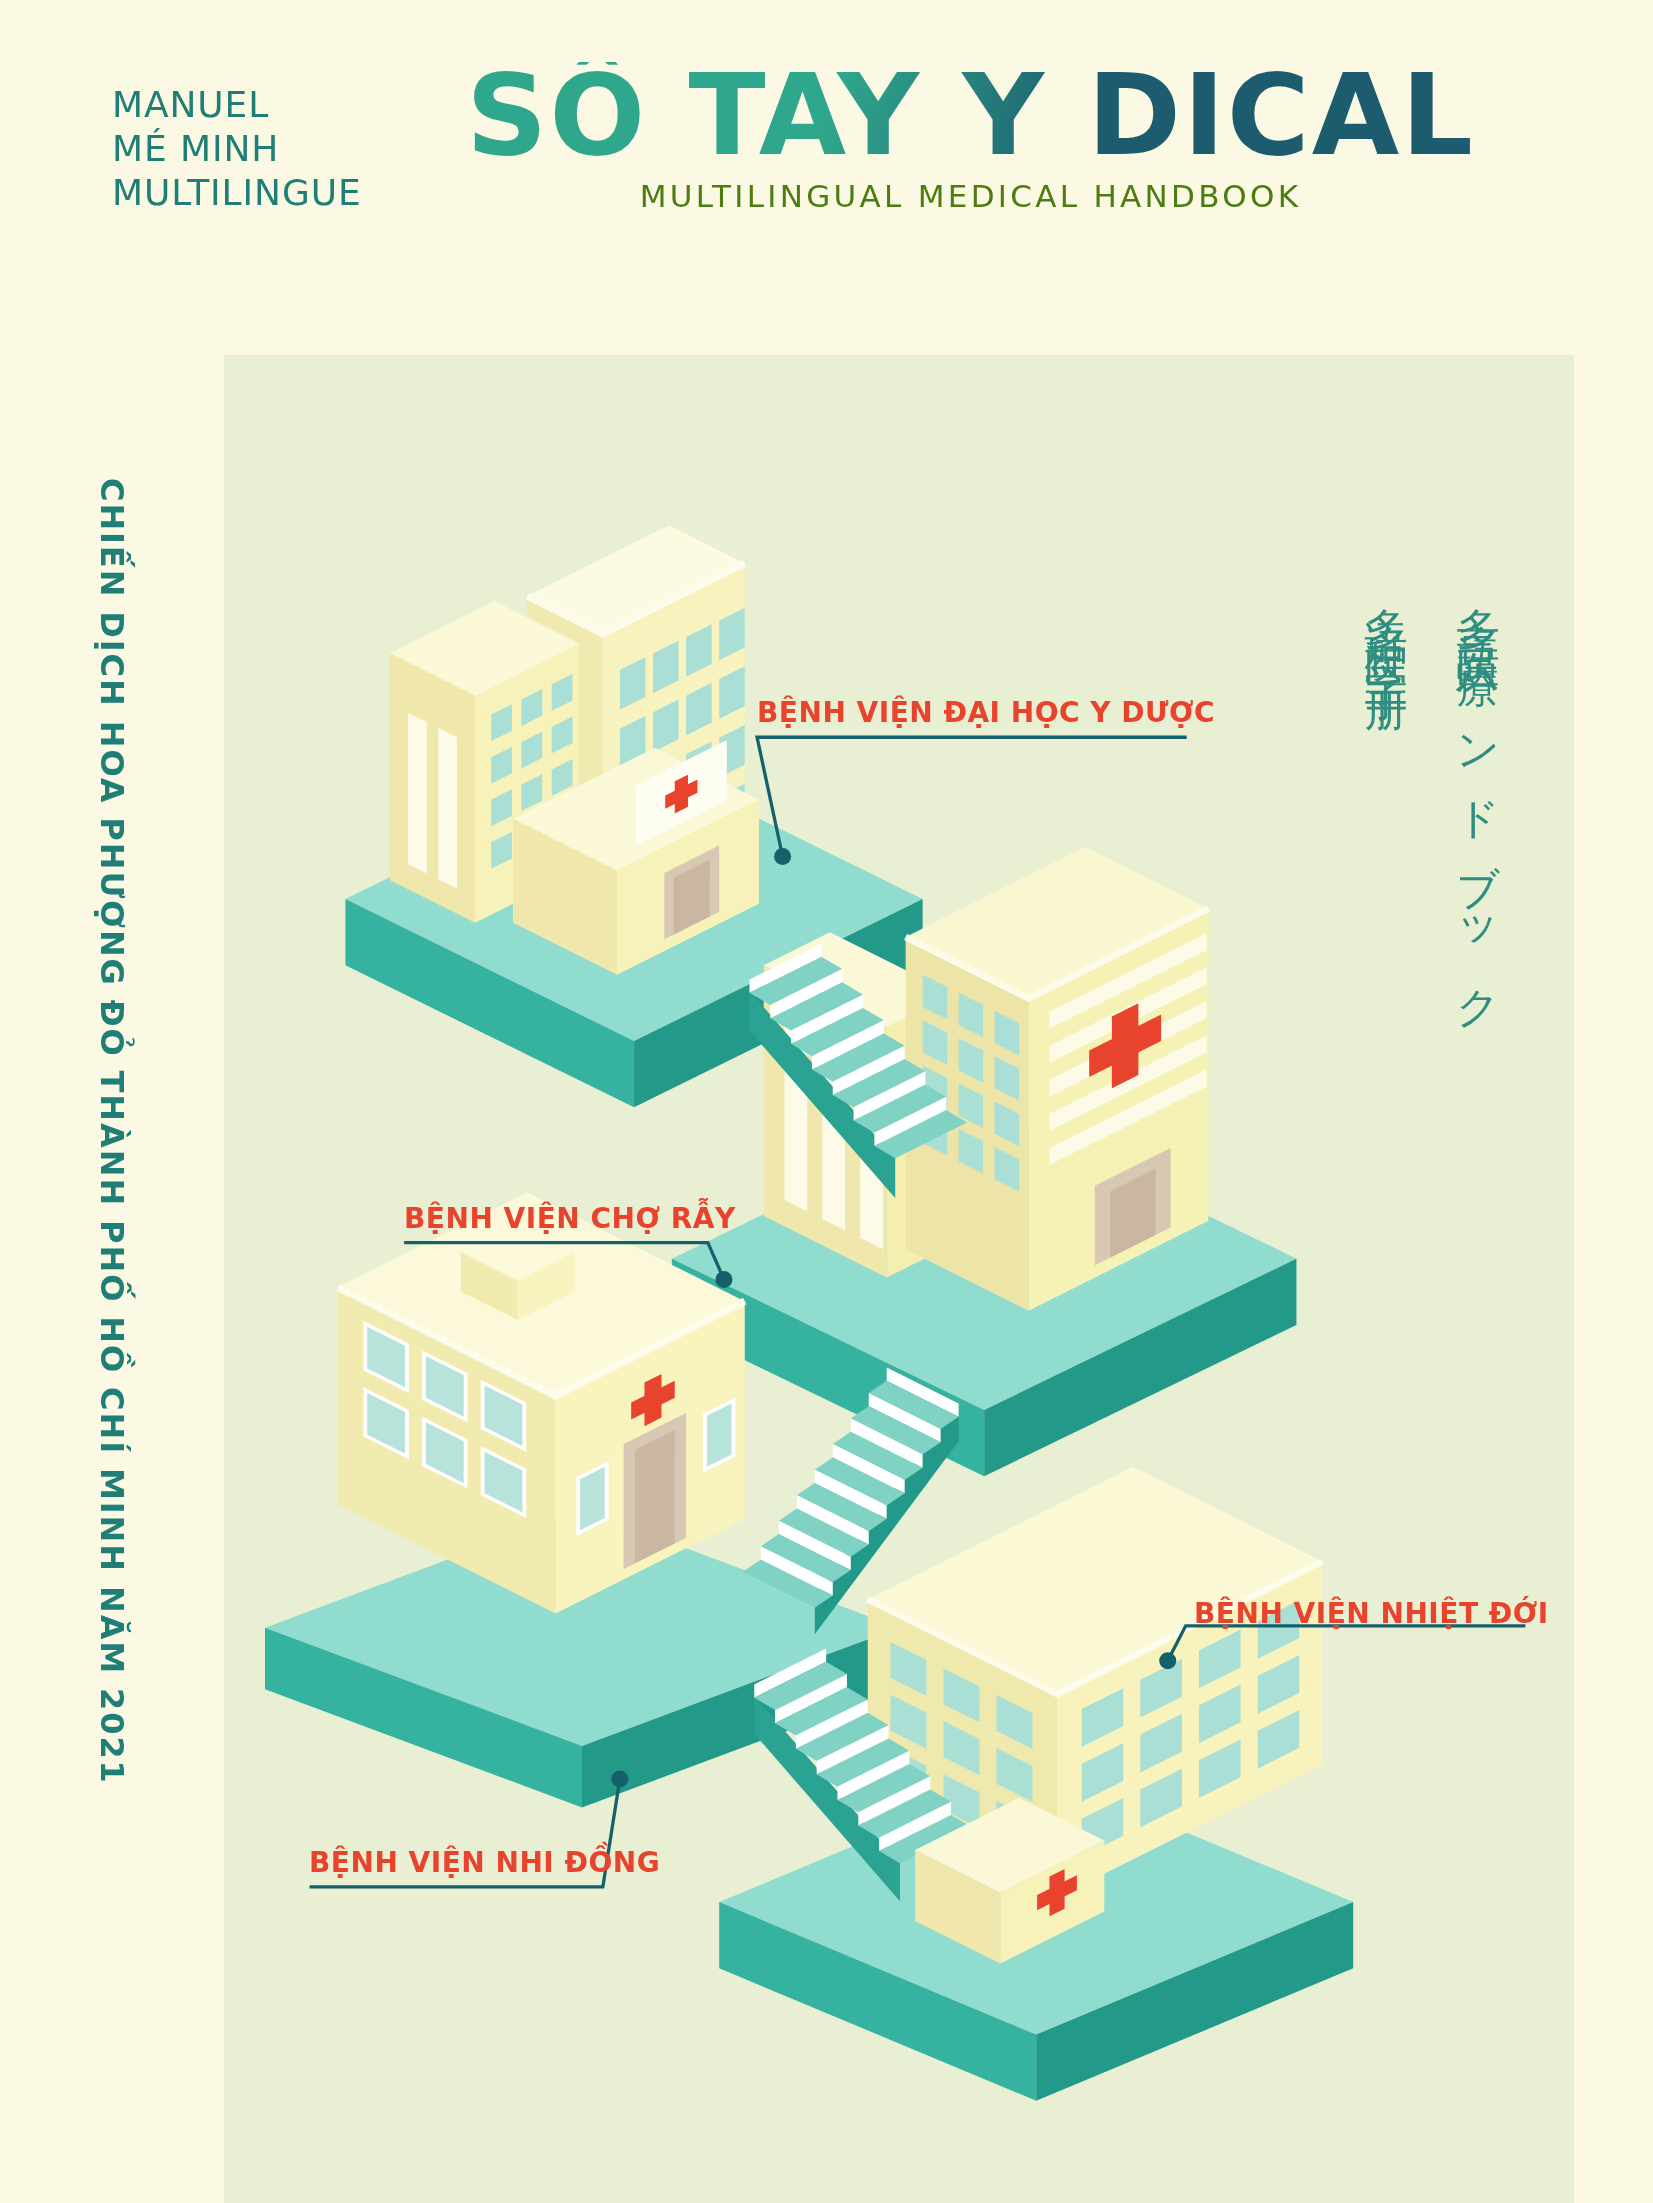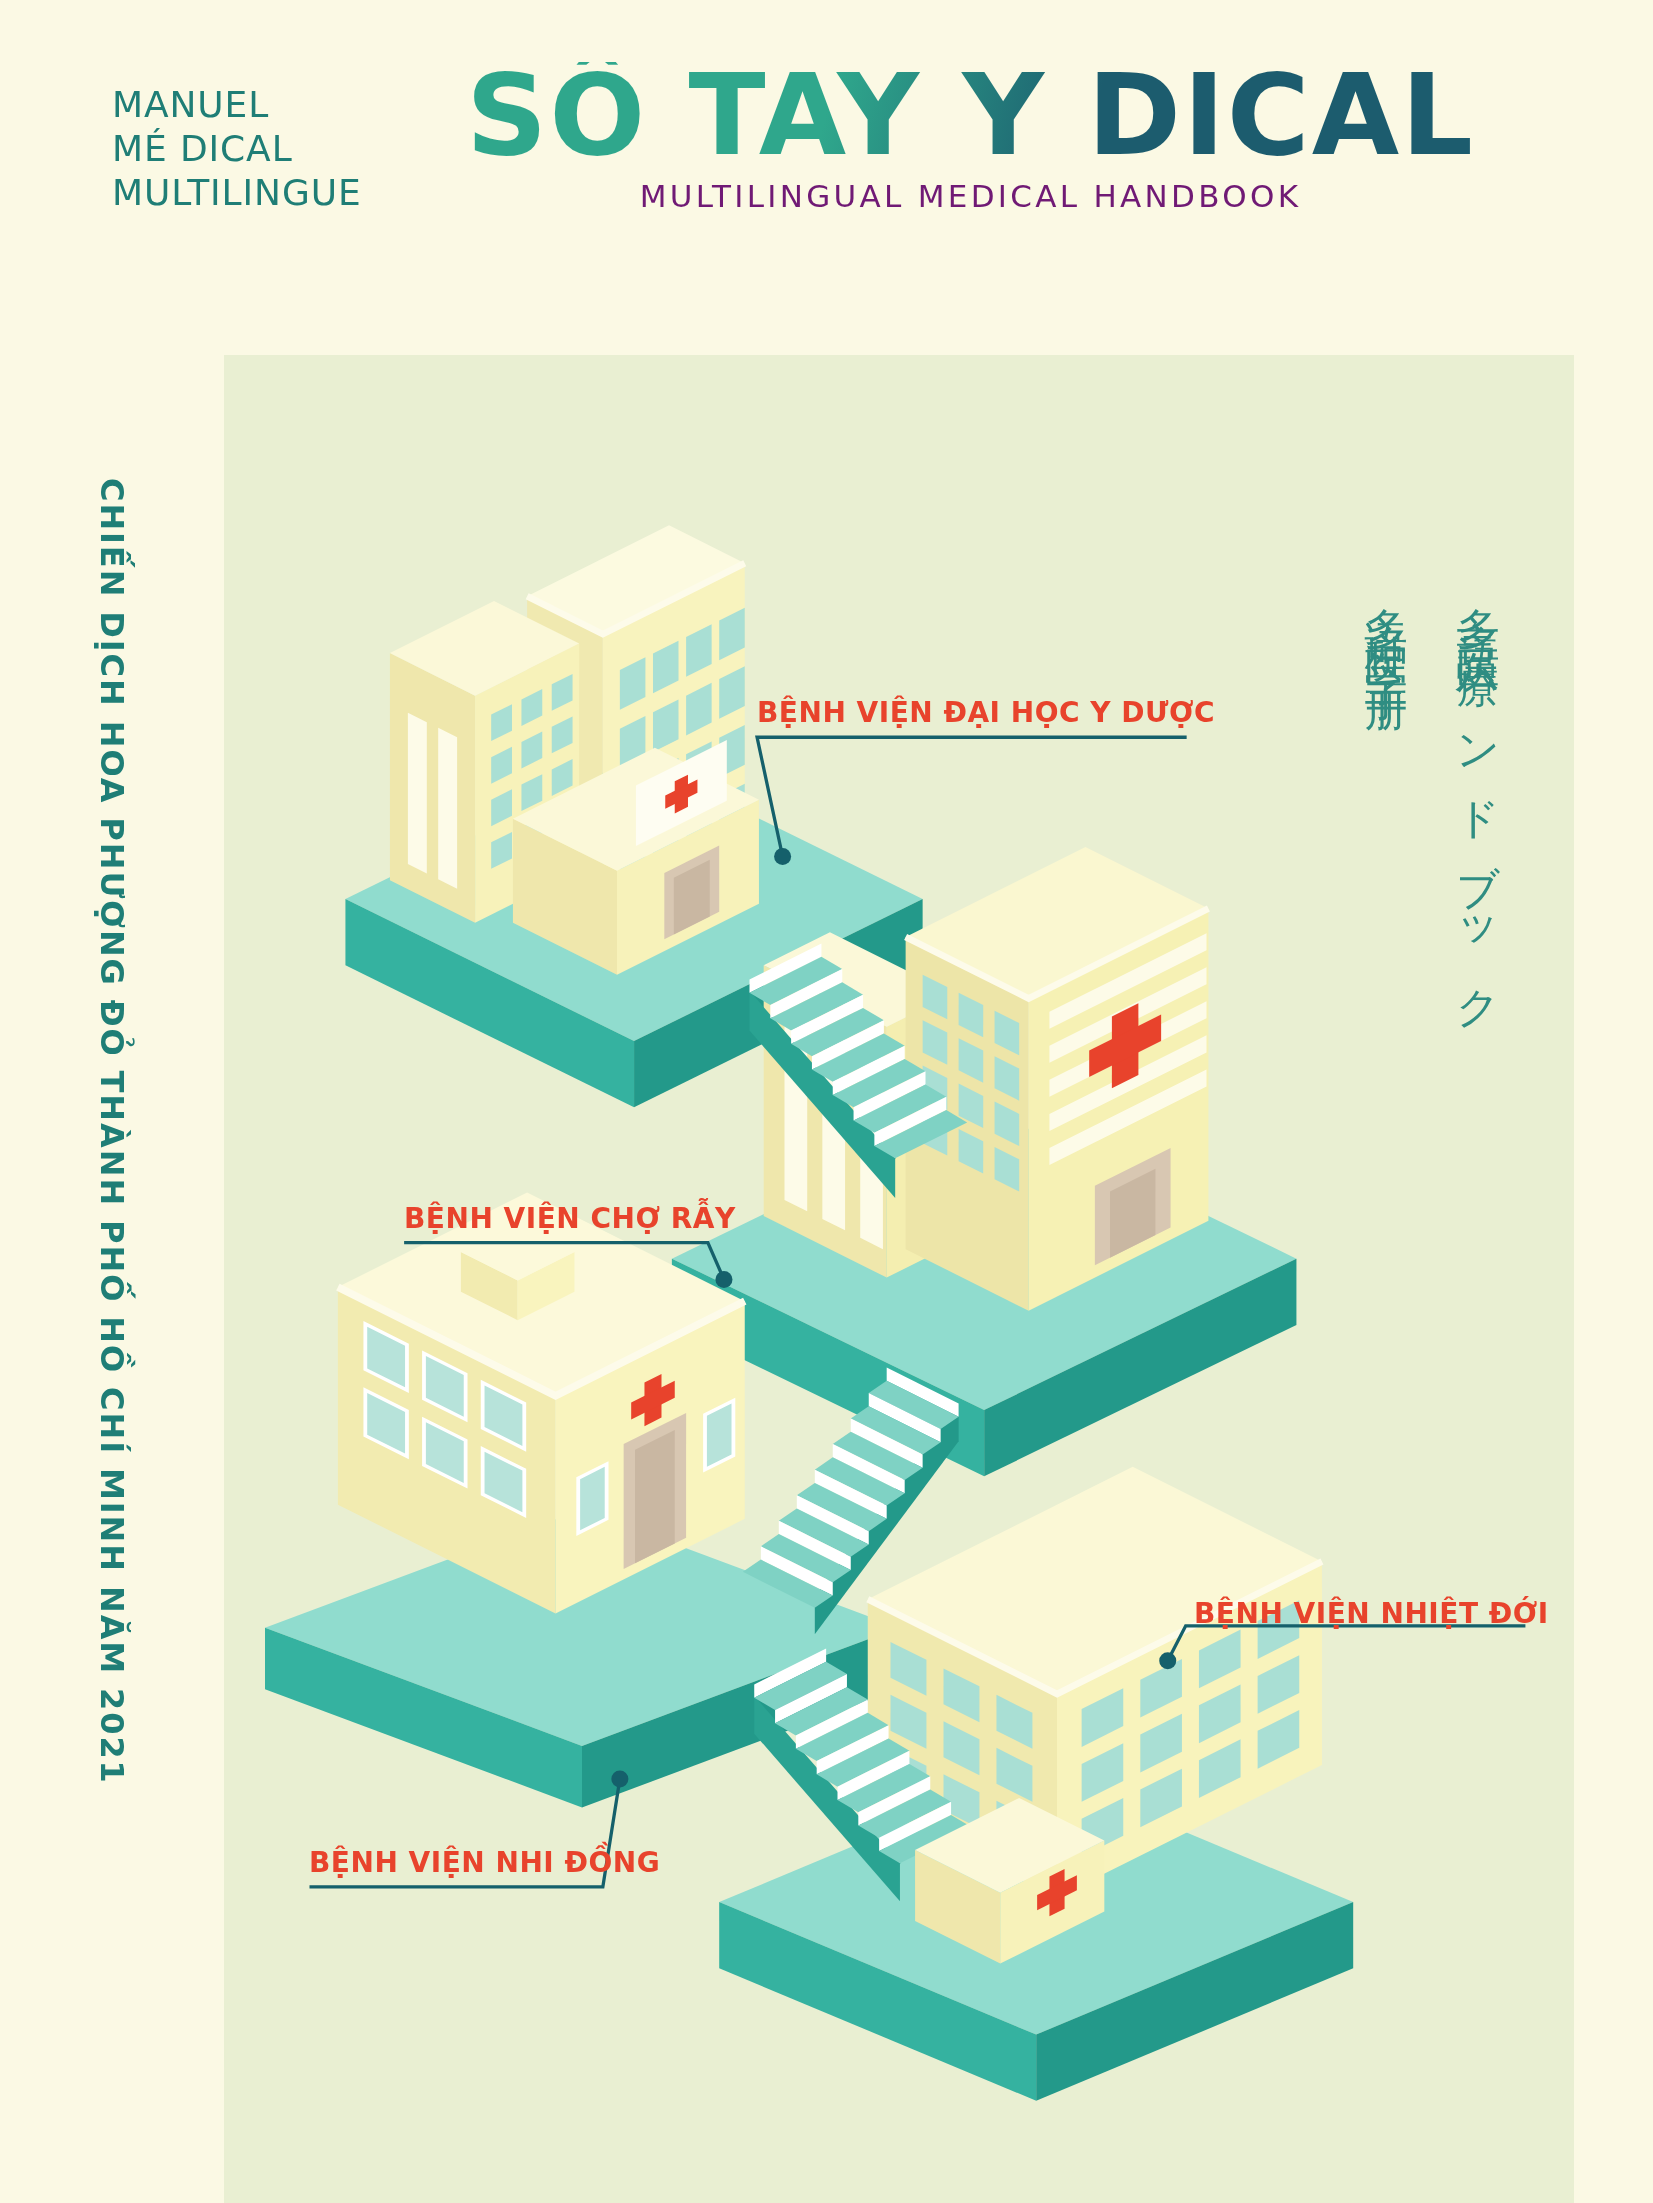--- a/index.html
+++ b/index.html
@@ -16,21 +16,21 @@
   
   .titles { position:absolute; left:379px; top:62px; width:1183px; text-align:center; }
   .title-line { display:inline-block; font-weight:bold; font-size:113px;
                 line-height:106px; letter-spacing:1.9px; color:#1D6B70; white-space:nowrap; }
   @supports (-webkit-background-clip: text) {
     .title-line {
       background:linear-gradient(105deg,#2FA78C 0%,#2FA78C 36%,#1C5C6E 62%,#1C5C6E 100%);
       -webkit-background-clip:text; -webkit-text-fill-color:transparent;
     }
   }
-  .handbook { margin-top:9.5px; font-size:31px; letter-spacing:3.3px; color:#701a75; }
+  .handbook { margin-top:9.5px; font-size:31px; letter-spacing:3.3px; color:#4d7c0f; }
   
   .vtext { position:absolute; left:131px; top:478px; width:1297px; height:45px;
            transform:rotate(90deg); transform-origin:0 0;
            font-size:32px; font-weight:bold; letter-spacing:1.9px;
            color:#1F7E76; white-space:nowrap; }
   
   .panel { position:absolute; left:224px; top:355px; width:1350px; height:1848px;
            background:#E9EFD2; }
   .panel svg { position:absolute; left:0; top:0; }
   
@@ -47,21 +47,21 @@
   .hl3 { left:85px;   top:1491px; }
   .hl4 { left:970px; top:1230px;margin-top:12px; }
 </style>
 </head>
 <body>
 
 <div class="page">
 
   <div class="kicker">
     <div>MANUEL</div>
-    <div>MÉ DICAL</div>
+    <div>MÉ MINH</div>
     <div>MULTILINGUE</div>
   </div>
 
   <div class="titles">
     <div><span class="title-line">SỔ TAY Y DICAL</span></div>
     <div class="handbook">MULTILINGUAL MEDICAL HANDBOOK</div>
   </div>
 
   <div class="vtext">CHIẾN DỊCH HOA PHƯỢNG ĐỎ THÀNH PHỐ HỒ CHÍ MINH NĂM 2021</div>
 

